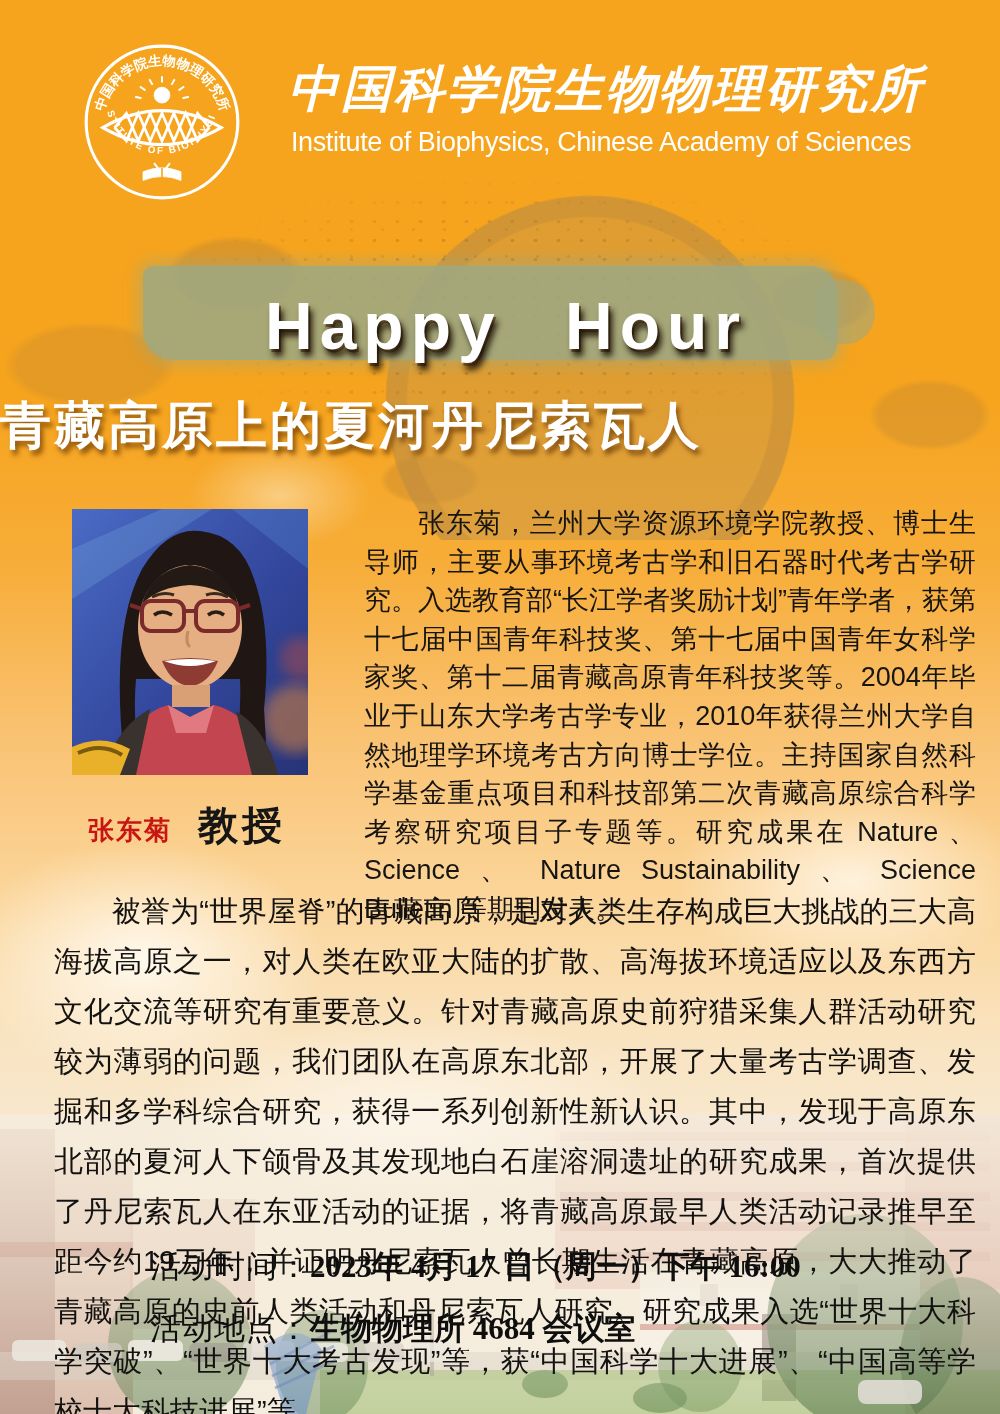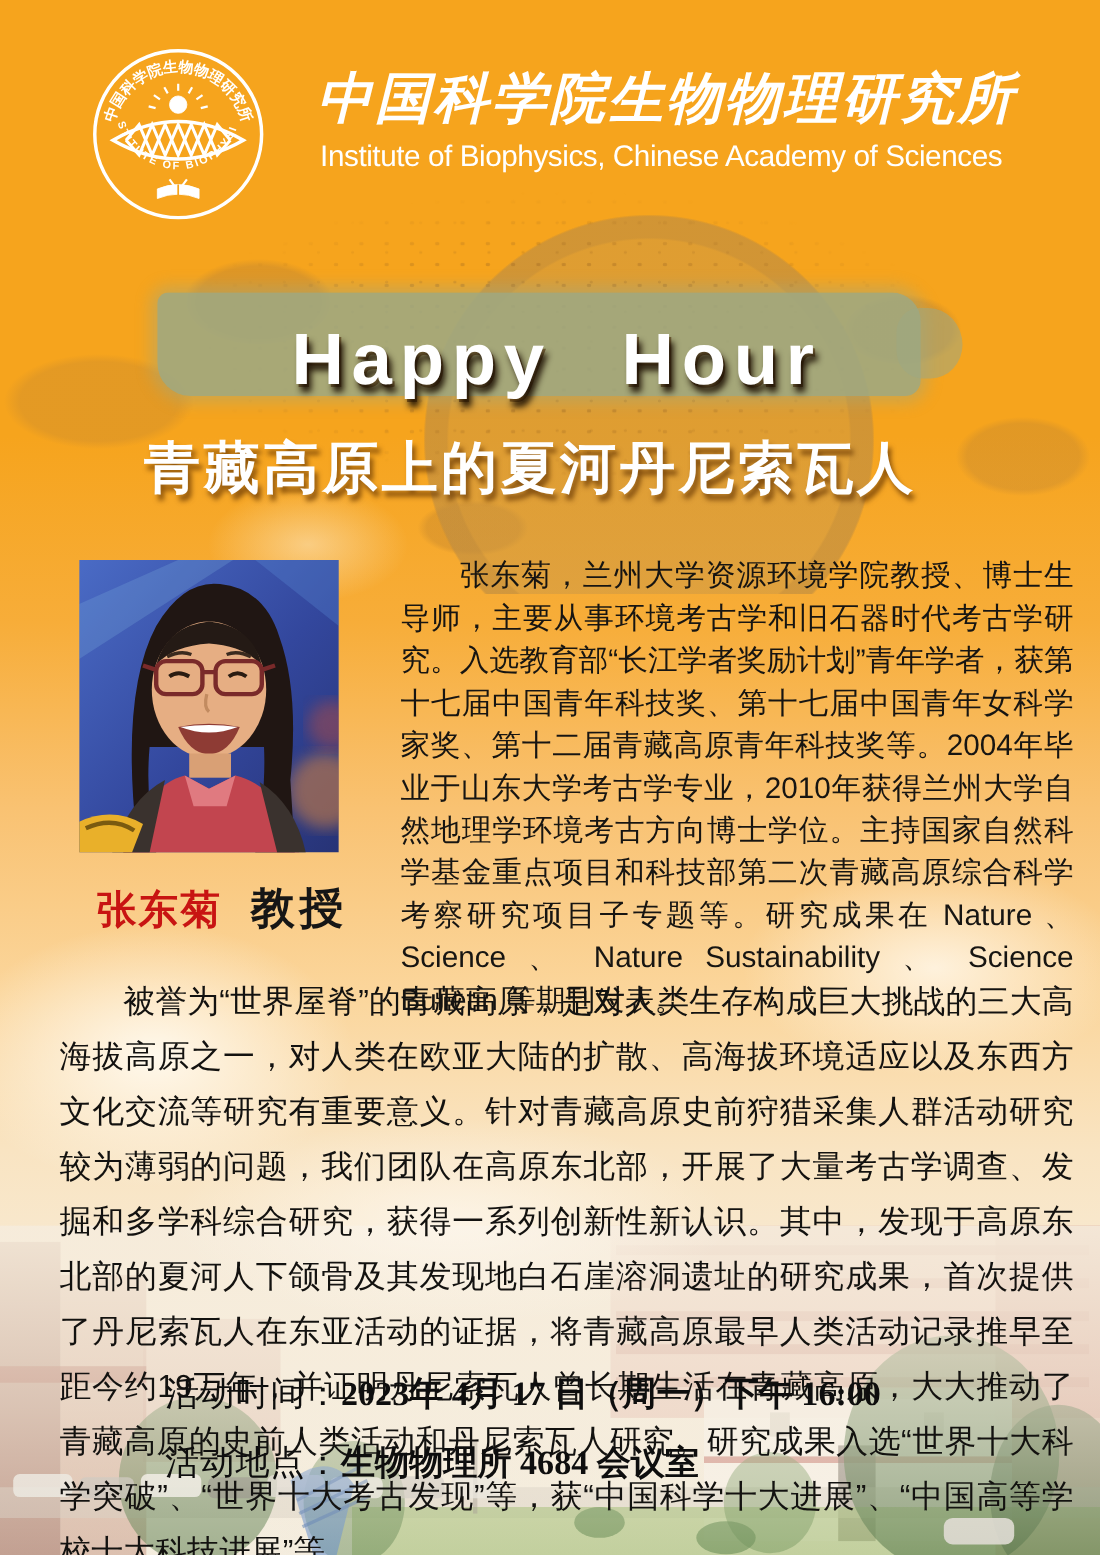--- a/index.html
+++ b/index.html
@@ -67,28 +67,28 @@
   .band:after{
     content:""; position:absolute; right:-38px; top:14px; width:60px; height:64px;
     background:rgba(157,168,131,.55); border-radius:40% 60% 55% 45%;
   }
   .happy-hour{
     position:absolute; left:150px; top:272px; width:680px; margin:16px; text-align:center;
     font-size:66px; font-weight:800; color:#FFFFFF; letter-spacing:7px; word-spacing:38px;
     text-shadow:4px 7px 6px rgba(25,12,0,.9), 2px 3px 0 rgba(70,35,0,.55);
   }
   .talk-title{
-    position:absolute; left:0; top:392px; width:833px; margin:0; text-align:right;
+    position:absolute; left:0; top:392px; width:833px; margin:0; text-align:left;
     font-size:51px; font-weight:800; color:#FFFFFF; letter-spacing:3px;
     text-shadow:3px 5px 5px rgba(95,48,0,.7);
   }
   
   .photo{position:absolute; left:72px; top:509px; width:236px; height:266px;}
   .name-row{position:absolute; left:88px; top:798px; width:300px; white-space:nowrap;}
-  .speaker-name{font-size:36px; font-weight:800; color:#C81412; letter-spacing:2px;text-align:center;}
+  .speaker-name{font-size:26px; font-weight:800; color:#C81412; letter-spacing:2px;text-align:center;}
   .speaker-title{font-size:40px; font-weight:700; color:#161616; margin-left:26px; letter-spacing:4px;}
   .bio{
     position:absolute; left:364px; top:504px; width:612px; margin:0;
     font-size:27px; line-height:38.6px; color:#171512; font-weight:400;
     text-align:justify; text-indent:2em;
   }
   
   .abstract{
     position:absolute; left:54px; top:886px; width:922px; margin:0;
     font-size:29px; line-height:50px; color:#131210; font-weight:500;

